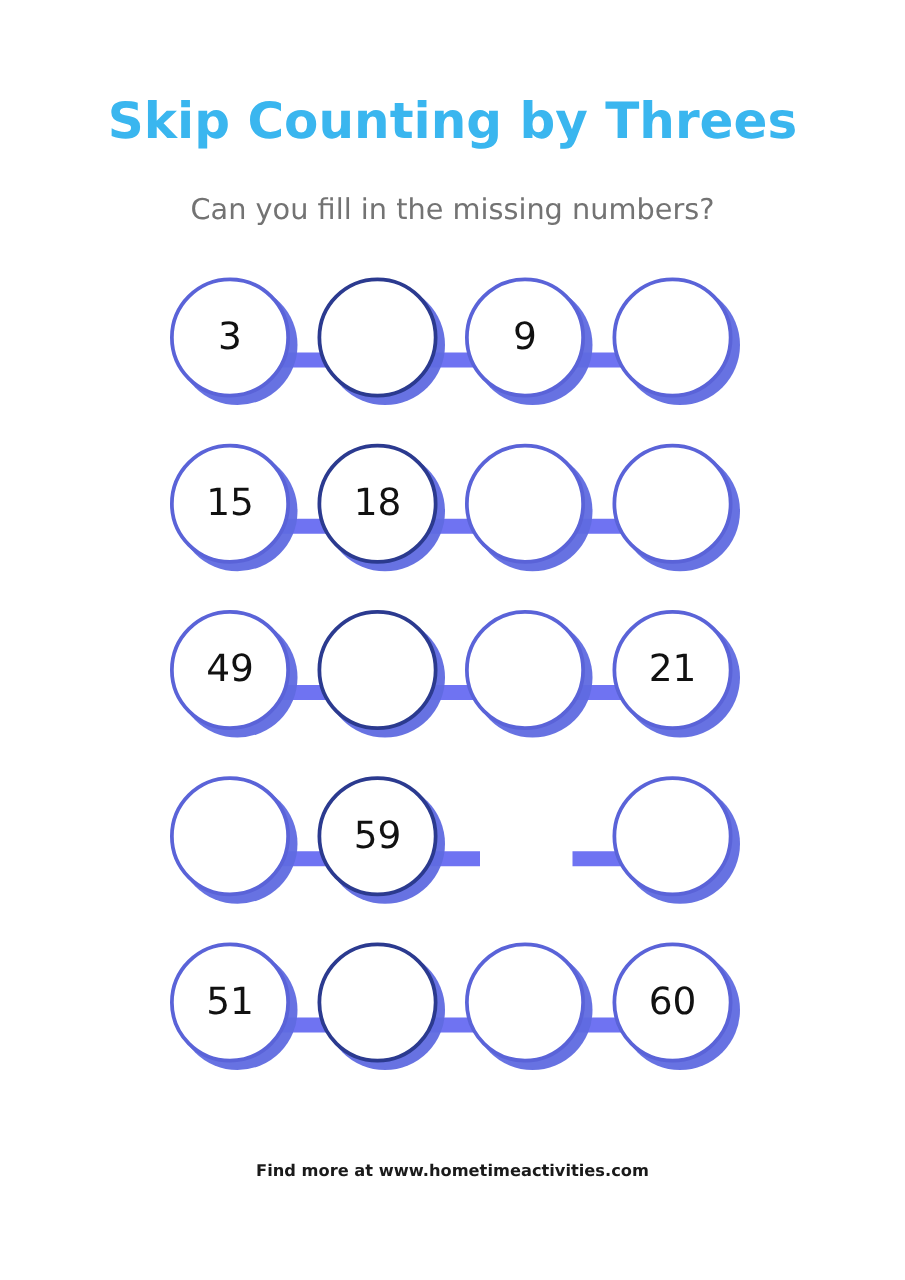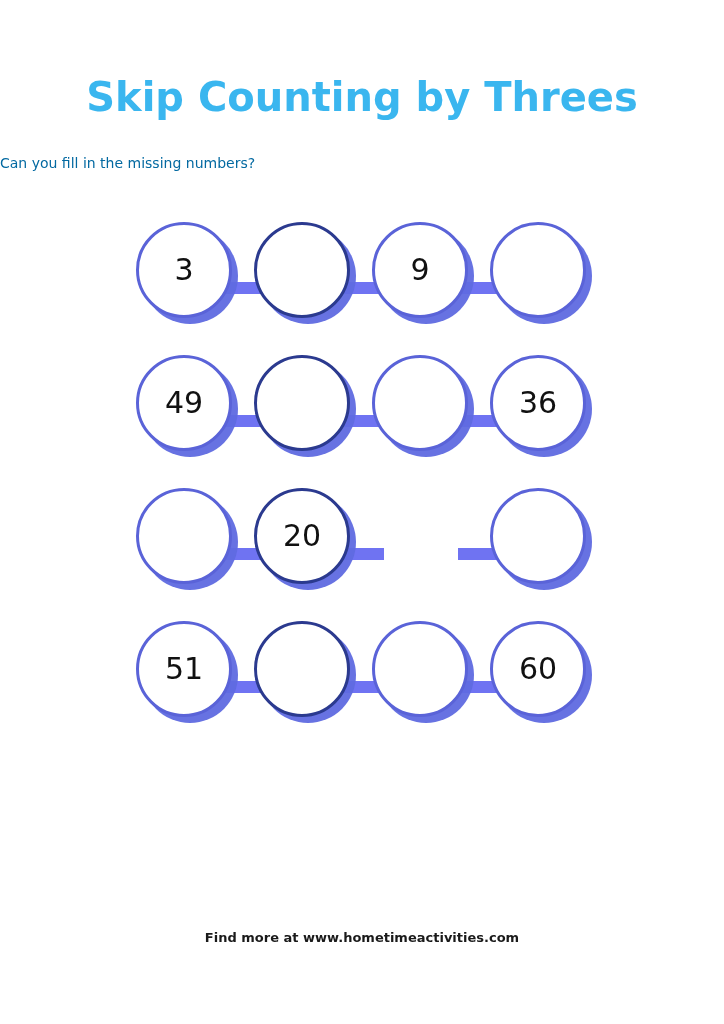--- a/index.html
+++ b/index.html
@@ -29,24 +29,25 @@
     font-size: 40px;
     font-weight: bold;
     color: #3ab6ef;
     letter-spacing: 0px;
   }
   .subtitle {
     position: absolute;
     top: 155px;
     left: 0;
     width: 724px;
-    font-family: "DejaVu Sans", sans-serif;
-    font-size: 14px;
+    text-align: center;
+    font-family: "DejaVu Sans", sans-serif;
+    font-size: 23px;
     font-weight: normal;
-    color: #0369a1;
+    color: #737373;
   }
   .rows {
     position: absolute;
     top: 222px;
     left: 0;
     width: 724px;
   }
   .row {
     position: relative;
     height: 133px;
@@ -147,20 +148,49 @@
         </div>
       </div>
       <div class="bubble" style="left:354px;">
         <div class="shadow"></div>
         <div class="disc">
           <span class="num"></span>
         </div>
       </div>
     </div>
 
+    <div class="row">
+      <div class="connector" style="left:86px; width:44px;"></div>
+      <div class="connector" style="left:204px; width:44px;"></div>
+      <div class="connector" style="left:322px; width:44px;"></div>
+      <div class="bubble" style="left:0px;">
+        <div class="shadow"></div>
+        <div class="disc">
+          <span class="num">15</span>
+        </div>
+      </div>
+      <div class="bubble dark" style="left:118px;">
+        <div class="shadow"></div>
+        <div class="disc">
+          <span class="num">18</span>
+        </div>
+      </div>
+      <div class="bubble" style="left:236px;">
+        <div class="shadow"></div>
+        <div class="disc">
+          <span class="num"></span>
+        </div>
+      </div>
+      <div class="bubble" style="left:354px;">
+        <div class="shadow"></div>
+        <div class="disc">
+          <span class="num"></span>
+        </div>
+      </div>
+    </div>
 
     <div class="row">
       <div class="connector" style="left:86px; width:44px;"></div>
       <div class="connector" style="left:204px; width:44px;"></div>
       <div class="connector" style="left:322px; width:44px;"></div>
       <div class="bubble" style="left:0px;">
         <div class="shadow"></div>
         <div class="disc">
           <span class="num">49</span>
         </div>
@@ -173,39 +203,39 @@
       </div>
       <div class="bubble" style="left:236px;">
         <div class="shadow"></div>
         <div class="disc">
           <span class="num"></span>
         </div>
       </div>
       <div class="bubble" style="left:354px;">
         <div class="shadow"></div>
         <div class="disc">
-          <span class="num">36</span>
-        </div>
-      </div>
-    </div>
-
-    <div class="row">
-      <div class="connector" style="left:86px; width:44px;"></div>
-      <div class="connector" style="left:204px; width:44px;"></div>
-      <div class="connector" style="left:322px; width:44px;"></div>
-      <div class="bubble" style="left:0px;">
-        <div class="shadow"></div>
-        <div class="disc">
-          <span class="num"></span>
-        </div>
-      </div>
-      <div class="bubble dark" style="left:118px;">
-        <div class="shadow"></div>
-        <div class="disc">
-          <span class="num">20</span>
+          <span class="num">21</span>
+        </div>
+      </div>
+    </div>
+
+    <div class="row">
+      <div class="connector" style="left:86px; width:44px;"></div>
+      <div class="connector" style="left:204px; width:44px;"></div>
+      <div class="connector" style="left:322px; width:44px;"></div>
+      <div class="bubble" style="left:0px;">
+        <div class="shadow"></div>
+        <div class="disc">
+          <span class="num"></span>
+        </div>
+      </div>
+      <div class="bubble dark" style="left:118px;">
+        <div class="shadow"></div>
+        <div class="disc">
+          <span class="num">59</span>
         </div>
       </div>
       <div class="bubble" style="left:354px;">
         <div class="shadow"></div>
         <div class="disc">
           <span class="num"></span>
         </div>
       </div>
     </div>
 

